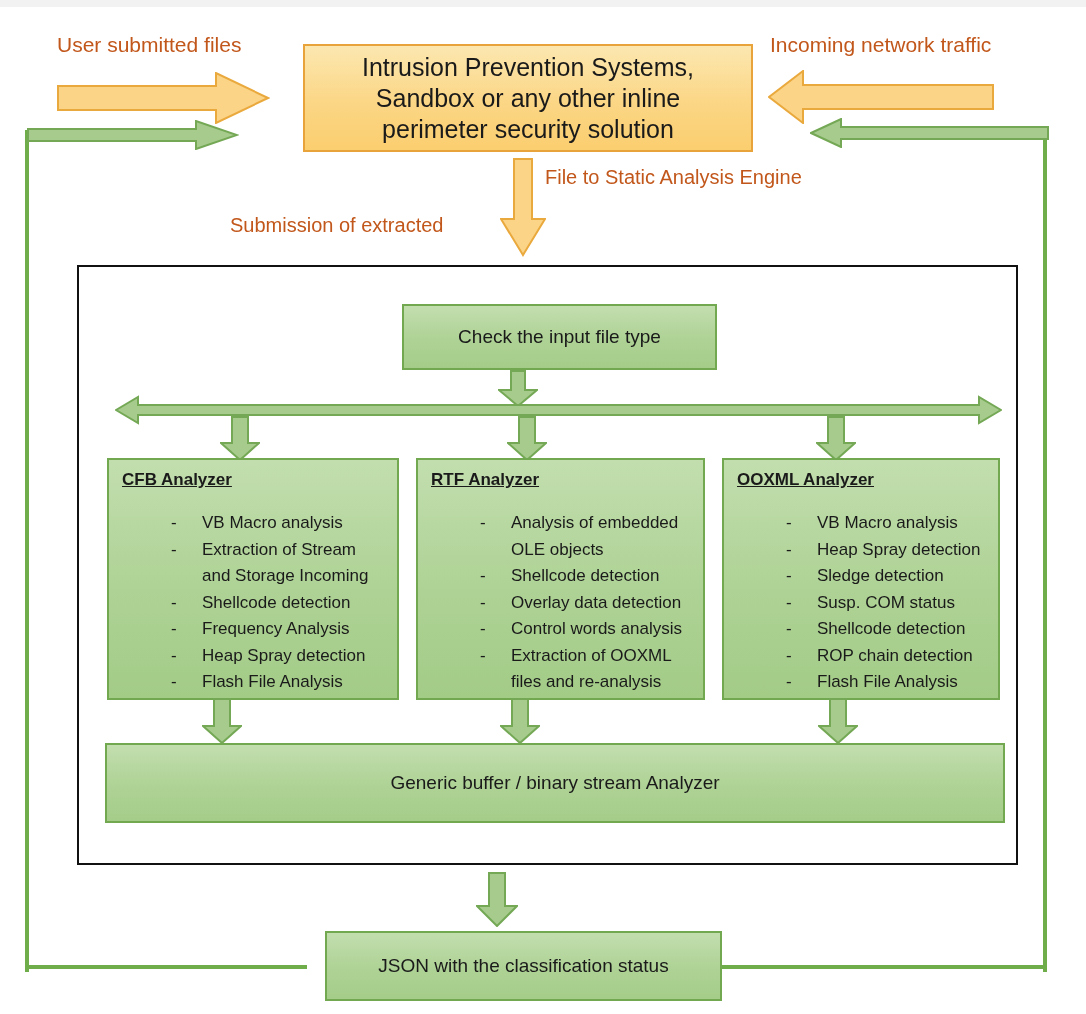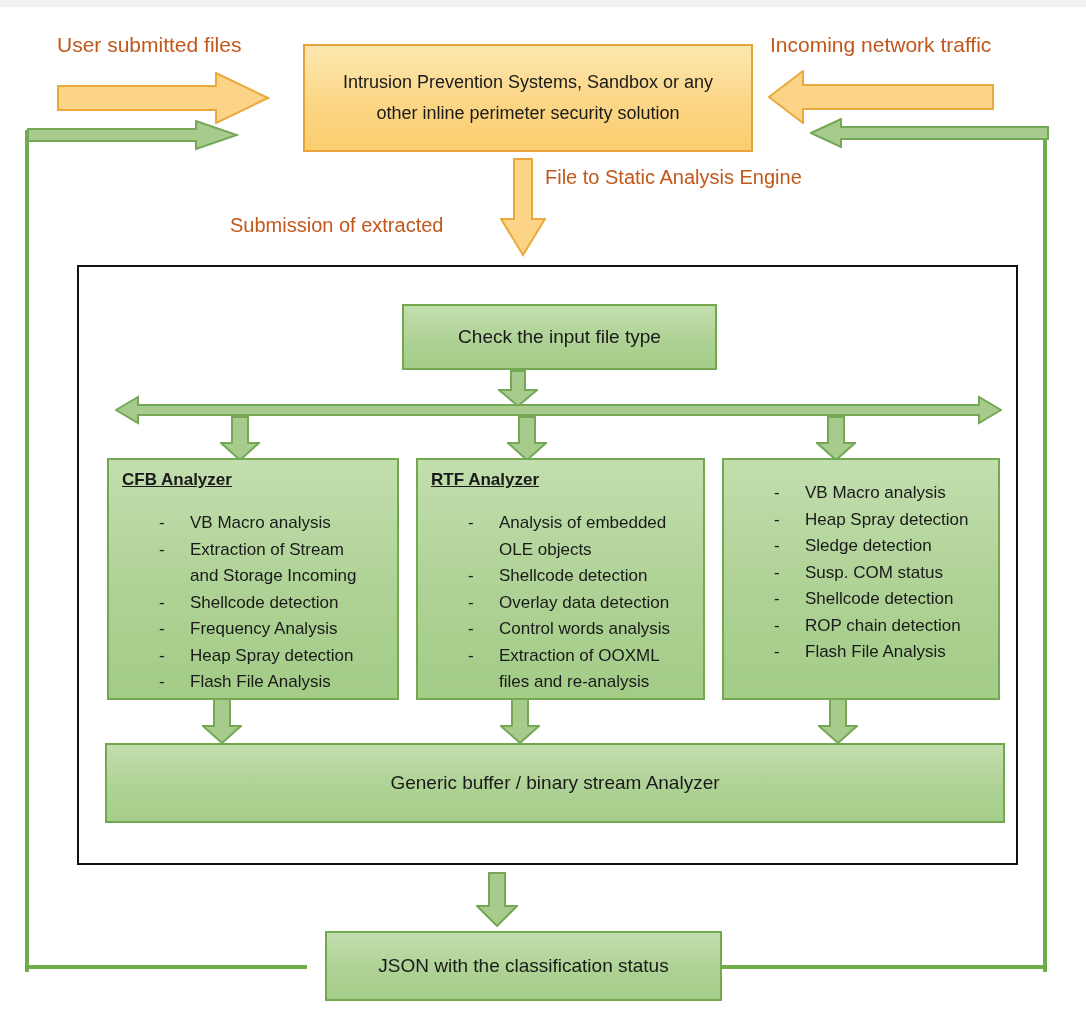--- a/index.html
+++ b/index.html
@@ -24,21 +24,21 @@
 
   
   .node{
     position:absolute;box-sizing:border-box;
     display:flex;align-items:center;justify-content:center;
     text-align:center;color:#1a1a1a;
   }
   .orange-node{
     background:linear-gradient(180deg,#fce7b0 0%,#fbd685 55%,#fbce6f 100%);
     border:2px solid #e8a33b;
-    font-size:18px;line-height:31px;
+    font-size:25px;line-height:31px;
   }
   .green-node{
     background:linear-gradient(180deg,#c2deae 0%,#aed295 55%,#a5cd89 100%);
     border:2px solid #71a850;
     font-size:19px;
     margin-left:20px;
   }
 
   #perimeter-box{left:303px;top:44px;width:450px;height:108px;padding:0 26px;}
   #check-box{left:382px;top:304px;width:315px;height:66px;}
@@ -54,21 +54,21 @@
   #cfb-box{left:107px;top:458px;width:292px;height:242px;}
   #rtf-box{left:416px;top:458px;width:289px;height:242px;}
   #ooxml-box{left:722px;top:458px;width:278px;height:242px;}
   .an-title{
     margin:10px 0 0 13px;font-size:17px;font-weight:bold;
     text-decoration:underline;
   }
   .an-list{margin-top:20px;}
   .an-item{
     position:relative;padding-left:81px;width:186px;
-    font-size:17px;line-height:26.5px;color:#1a1a1a;
+    font-size:17px;line-height:26.5px;color:#1a1a1a;margin-left:12px;
   }
   .an-item::before{content:"-";position:absolute;left:50px;top:0;}
 
   
   .lbl{position:absolute;color:#c2571b;white-space:nowrap;}
   #lbl-user{left:57px;top:33px;font-size:21px;}
   #lbl-incoming{left:770px;top:33px;font-size:21px;}
   #lbl-subm{left:230px;top:166px;font-size:20px;margin-top:48px;}
   #lbl-file{left:545px;top:166px;font-size:20px;}
 
@@ -150,20 +150,21 @@
     <div class="an-title">RTF Analyzer</div>
     <div class="an-list">
         <div class="an-item">Analysis of embedded OLE objects</div>
         <div class="an-item">Shellcode detection</div>
         <div class="an-item">Overlay data detection</div>
         <div class="an-item">Control words analysis</div>
         <div class="an-item">Extraction of OOXML files and re-analysis</div>
       </div>
   </div>
   <div class="analyzer" id="ooxml-box">
+    <div class="an-title">OOXML Analyzer</div>
     <div class="an-list">
         <div class="an-item">VB Macro analysis</div>
         <div class="an-item">Heap Spray detection</div>
         <div class="an-item">Sledge detection</div>
         <div class="an-item">Susp. COM status</div>
         <div class="an-item">Shellcode detection</div>
         <div class="an-item">ROP chain detection</div>
         <div class="an-item">Flash File Analysis</div>
       </div>
   </div>

